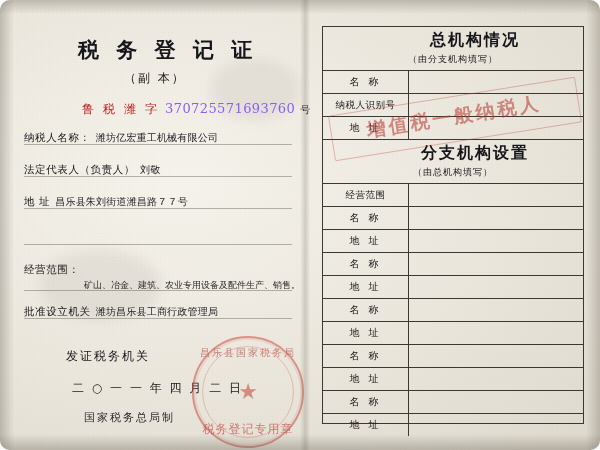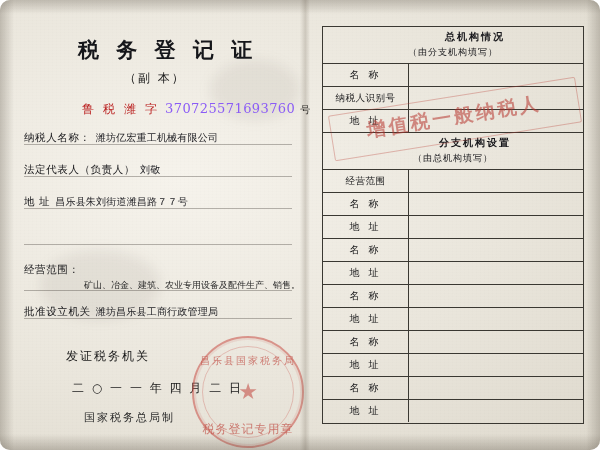--- a/index.html
+++ b/index.html
@@ -220,21 +220,21 @@
     line-height: 1;
   }
   .seal-text {
     position: absolute;
     left: 0; right: 0;
     text-align: center;
     color: rgba(186,54,46,.72);
     font-family: "DejaVu Serif", serif;
     letter-spacing: 2px;
   }
-  #seal-top { top: 16px; font-size: 10px; }
+  #seal-top { top: 8px; font-size: 10px; }
   #seal-bottom { bottom: 8px; font-size: 12px; letter-spacing: 1px; font-family: Liberation Mono, monospace; }
 
   
   #right-panel {
     position: absolute;
     left: 322px;
     top: 26px;
     width: 262px;
     height: 398px;
     border: 1.3px solid #3a3832;
@@ -249,21 +249,21 @@
   .t-head {
     justify-content: center;
     align-items: center;
     flex-direction: column;
     text-align: center;
     font-family: "DejaVu Serif", serif;
     color: #16161a;
     padding: 3px 0 4px;
   }
   .t-head .h1 {
-    font-size: 10px;
+    font-size: 16px;
     font-weight: bold;
     letter-spacing: 2px;
     margin-left: 44px;
   }
   .t-head .h2 {
     font-size: 9px;
     letter-spacing: 1px;
     margin-top: 2px;
   }
   .t-key {

